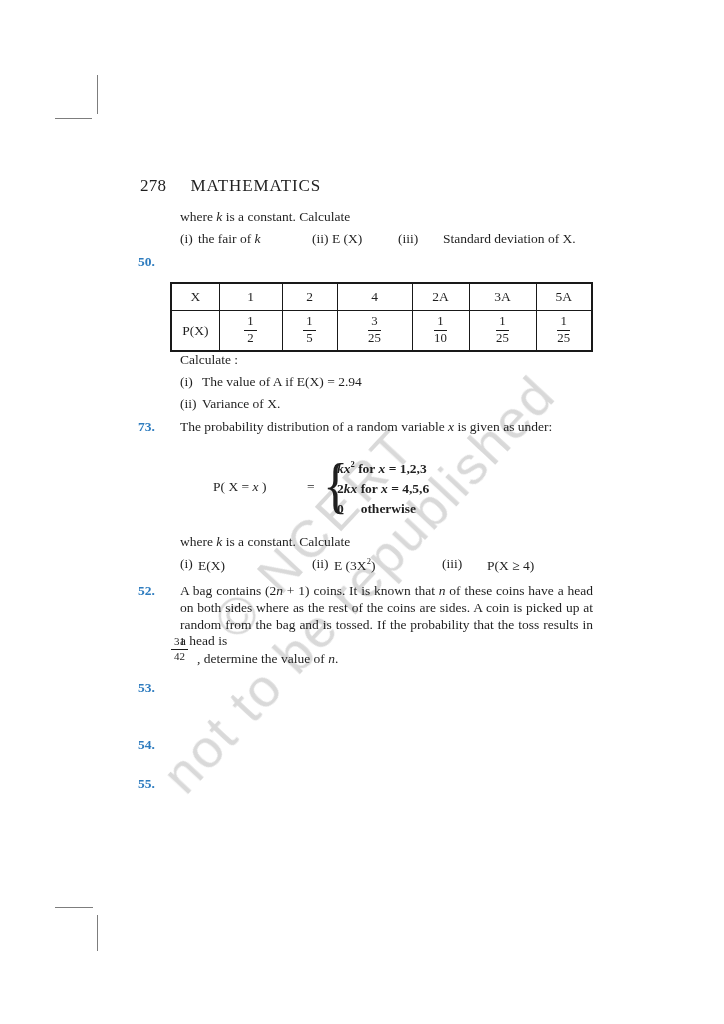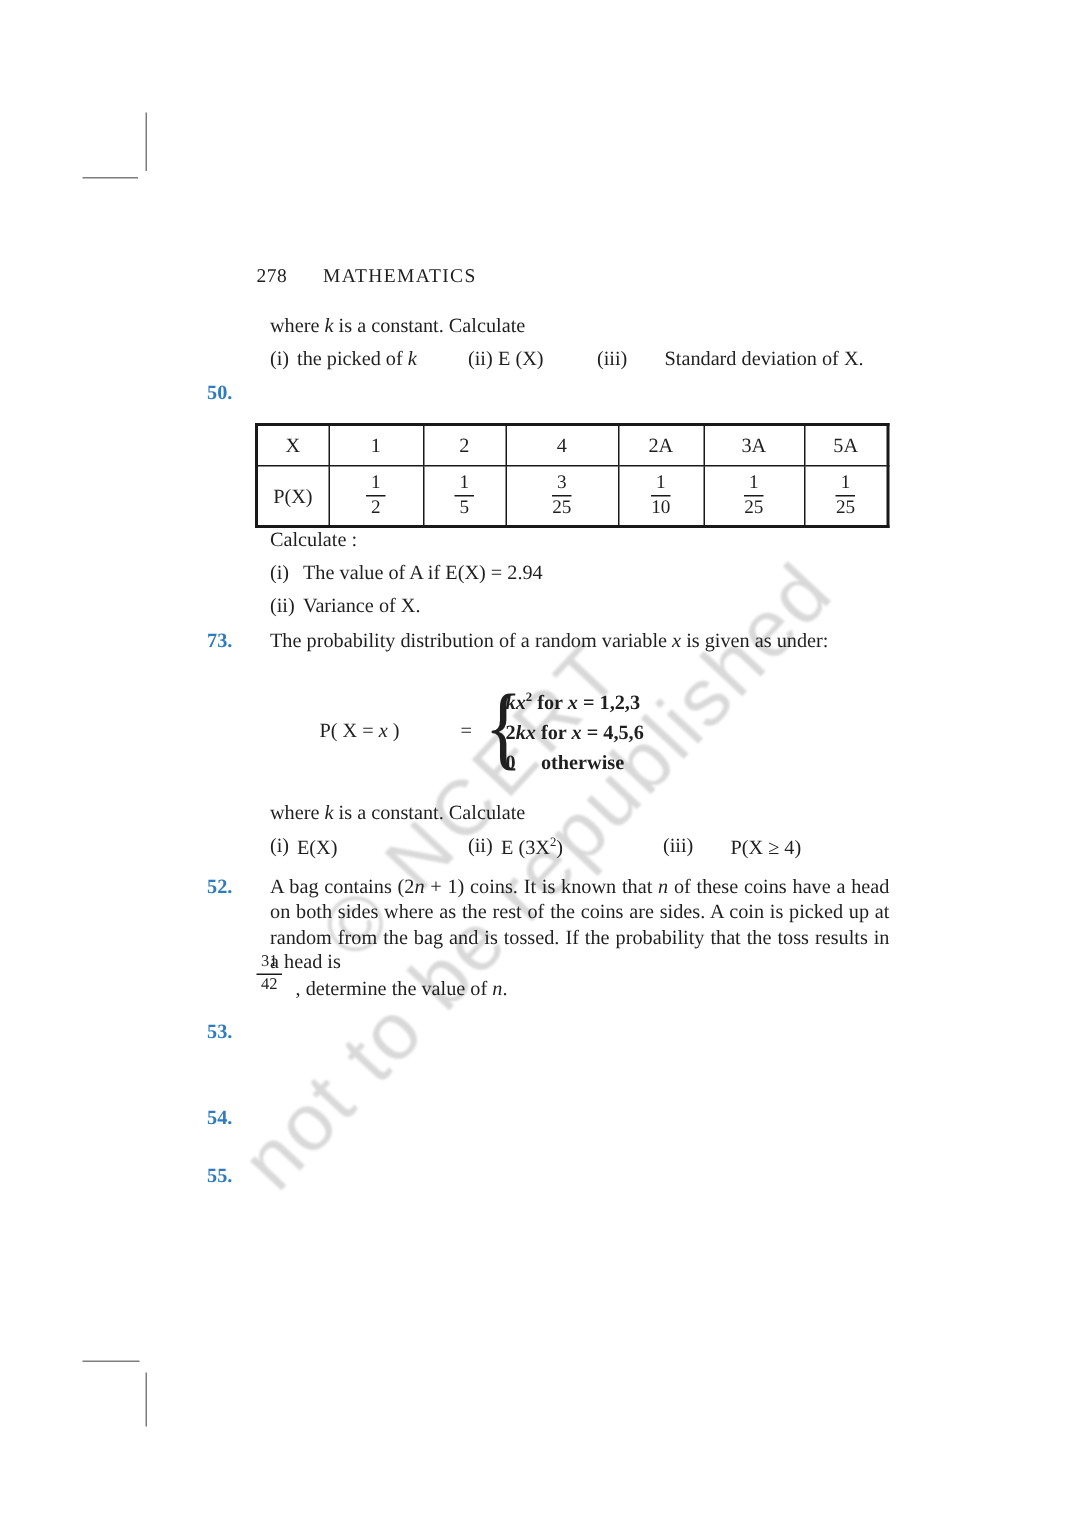--- a/index.html
+++ b/index.html
@@ -18,22 +18,22 @@
          transform:translate(-50%,-50%) rotate(-47deg); }
   .wm2 { left:358px; top:584px; font-size:54px; letter-spacing:2px;
          transform:translate(-50%,-50%) rotate(-47deg); }
   
   .crop { position:absolute; background:#7d7d7d; z-index:2; }
   
   .line { position:absolute; white-space:pre; z-index:1; }
   .para { position:absolute; left:180px; width:413px; text-align:justify;
           line-height:16.8px; z-index:1; }
   .qnum { position:absolute; left:138px; font-weight:bold; color:#2e7cbf; z-index:1; }
-  .hdr  { position:absolute; top:176px; left:140px; font-size:13px;
-          letter-spacing:0.3px; z-index:1; white-space:pre;margin-left:31px; }
+  .hdr  { position:absolute; top:176px; left:140px; font-size:17px;
+          letter-spacing:0.3px; z-index:1; white-space:pre; }
   .hdr .sect { margin-left:24px; letter-spacing:0.9px; }
   sup { font-size:8.5px; }
   
   .dist { position:absolute; left:170px; top:282px; z-index:1;
           border-collapse:collapse; table-layout:fixed; }
   .dist td { border:1.6px solid #191919; text-align:center; vertical-align:middle;
              padding:0; font-size:13.5px; }
   .dist { border:2.2px solid #191919; }
   .r1 td { height:26px; }
   .r2 td { height:39px; }
@@ -59,21 +59,21 @@
   <div class="crop" style="left:97px;top:75px;width:1.3px;height:39px"></div>
   <div class="crop" style="left:55px;top:118px;width:37px;height:1.3px"></div>
   <div class="crop" style="left:55px;top:907px;width:38px;height:1.3px"></div>
   <div class="crop" style="left:97px;top:915px;width:1.3px;height:36px"></div>
 
   <div class="hdr"><span>278</span><span class="sect">MATHEMATICS</span></div>
 
   <div class="line" style="top:209px;left:180px"><span>where </span><i>k</i><span> is a constant. Calculate</span></div>
 
   <span class="line" style="top:231px;left:180px">(i)</span>
-  <span class="line" style="top:231px;left:198px"><span>the picked of </span><i>k</i></span>
+  <span class="line" style="top:231px;left:198px"><span>the fair of </span><i>k</i></span>
   <span class="line" style="top:231px;left:312px">(ii)</span>
   <span class="line" style="top:231px;left:332px">E (X)</span>
   <span class="line" style="top:231px;left:398px">(iii)</span>
   <span class="line" style="top:231px;left:443px">Standard deviation of X.</span>
 
   <span class="qnum" style="top:254px">50.</span>
 
   <table class="dist">
     <colgroup>
         <col style="width:48px">

